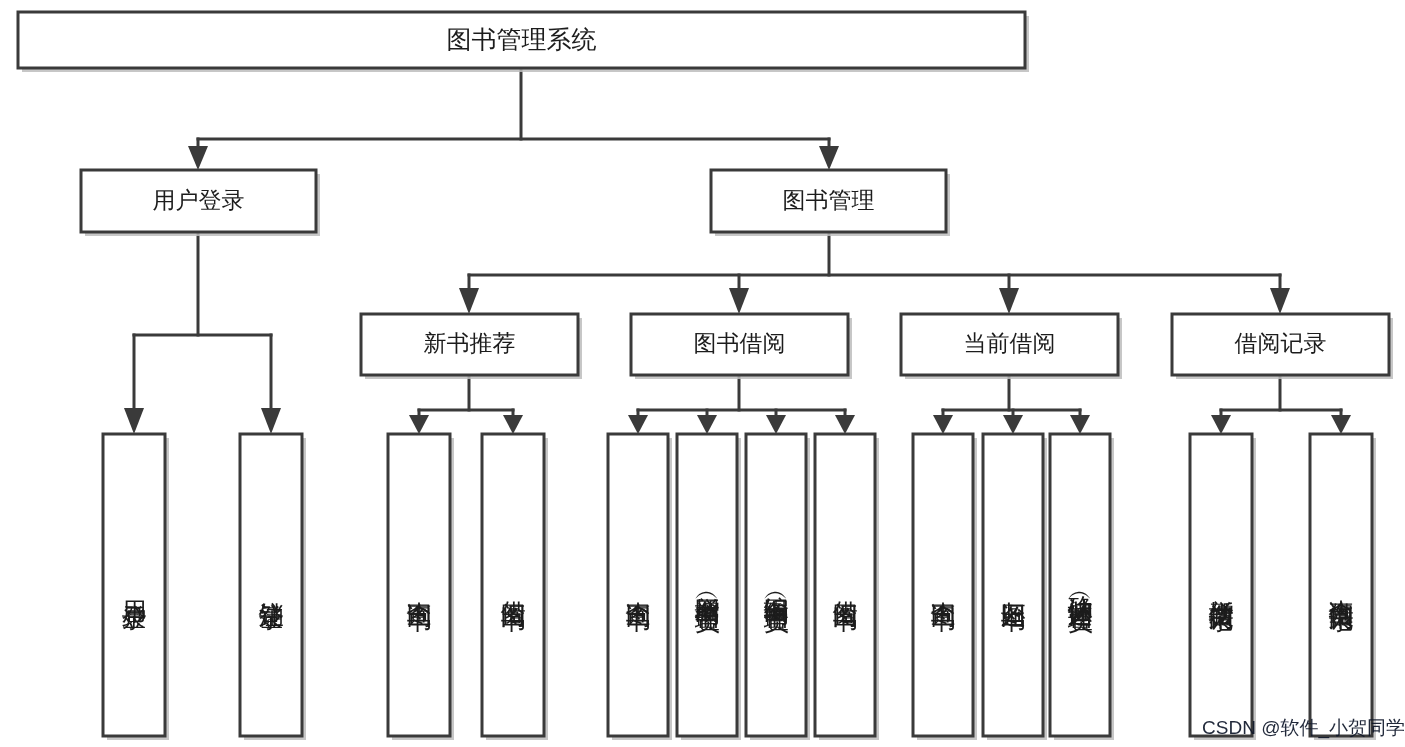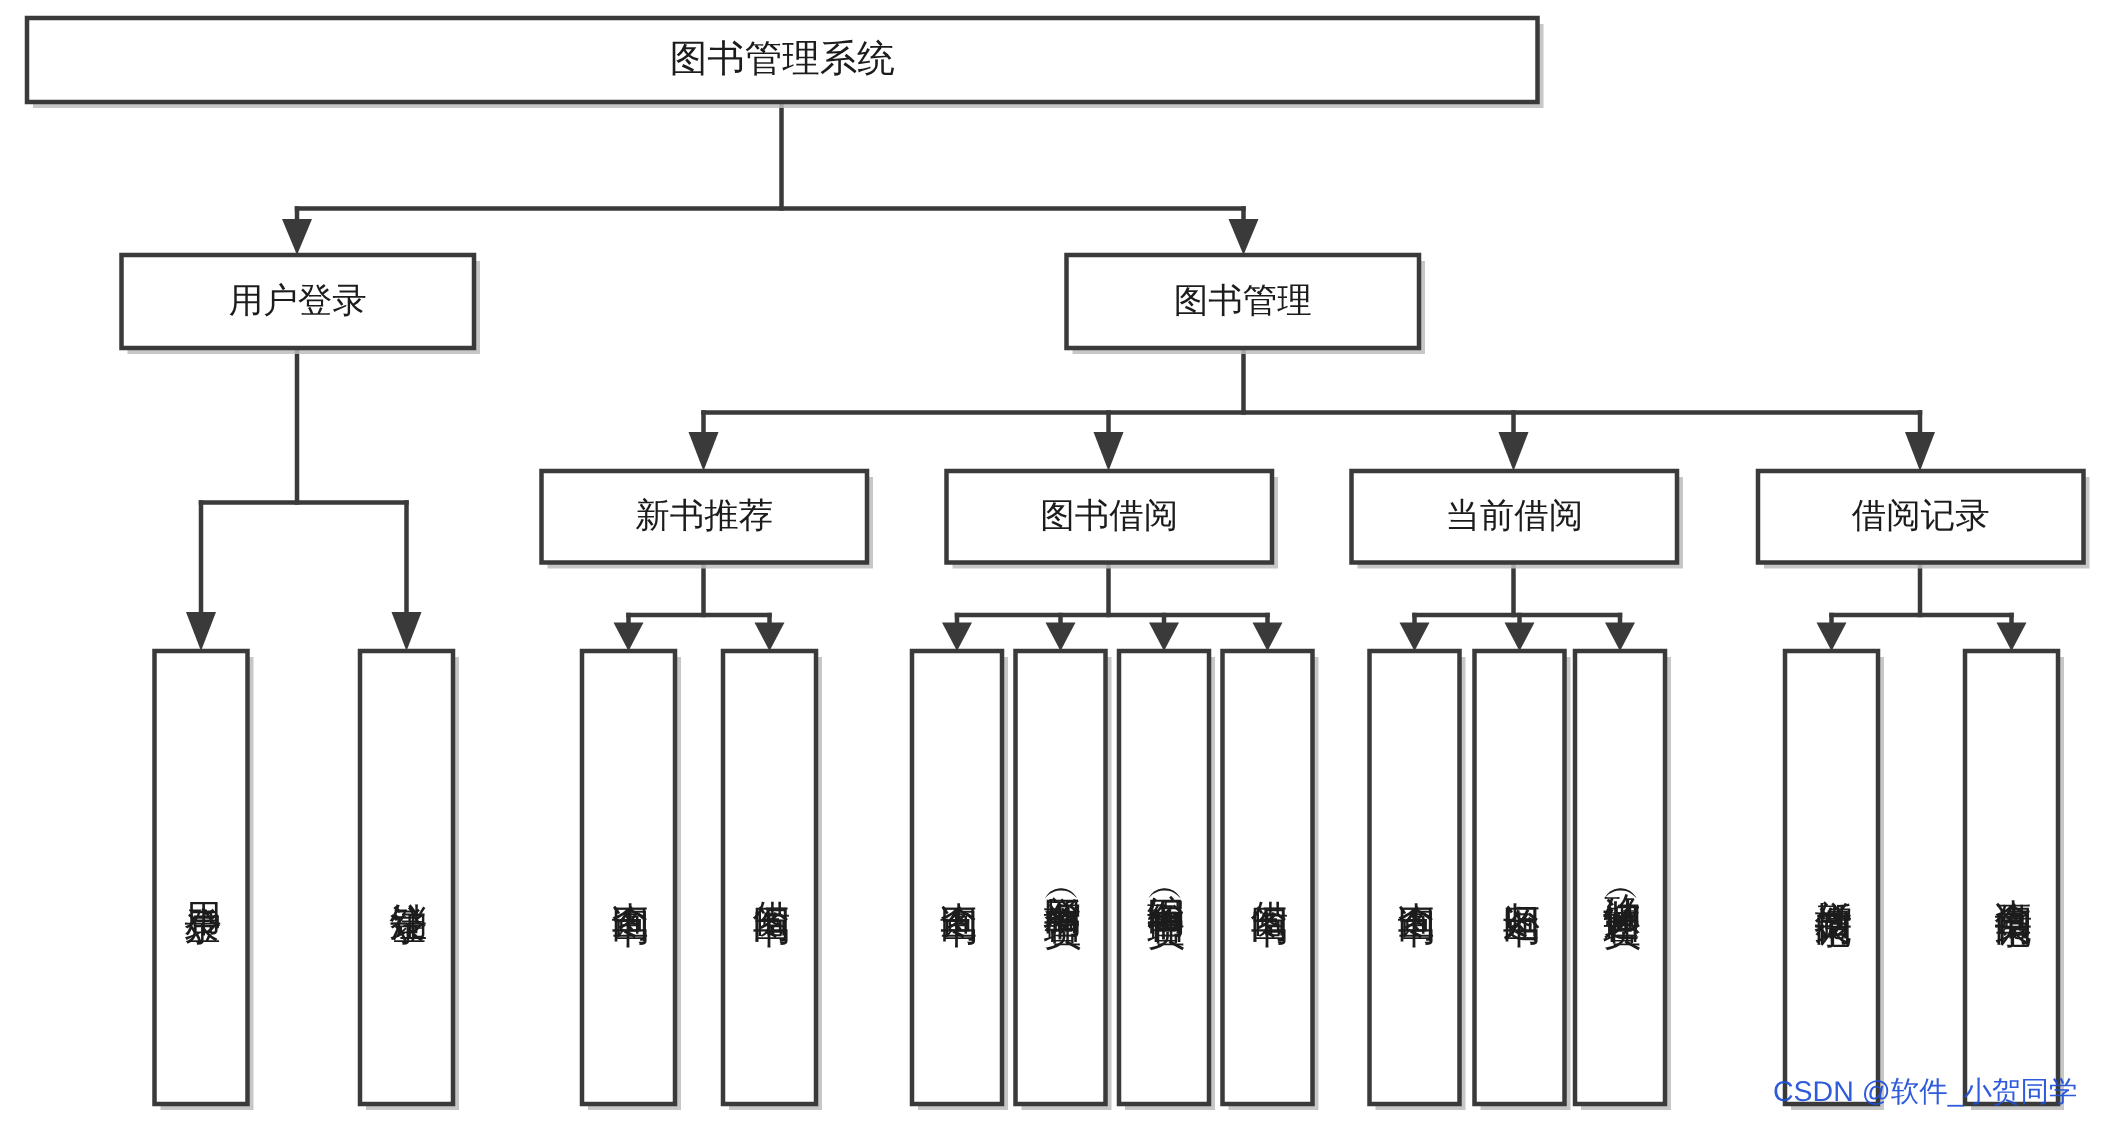--- a/index.html
+++ b/index.html
@@ -62,25 +62,25 @@
     letter-spacing: 2px;
     display: flex;
     align-items: center;
     justify-content: center;
     text-align: center;
     white-space: nowrap;
     pointer-events: none;
   }
   .watermark {
     position: absolute;
-    right: 20px;
+    right: 0;
     bottom: 6px;
     font-family: "Liberation Sans", "DejaVu Sans", sans-serif;
     font-size: 19px;
-    color: #1d4ed8;
+    color: #0f172a;
     opacity: 0.92;
     white-space: nowrap;
   }
 </style>
 </head>
 <body>
 
 <svg id="diagram" viewBox="0 0 1405 747">
   <defs>
     <marker id="arrow" viewBox="0 0 12 14" refX="6" refY="13" markerWidth="12" markerHeight="14" orient="auto-start-reverse"></marker>

